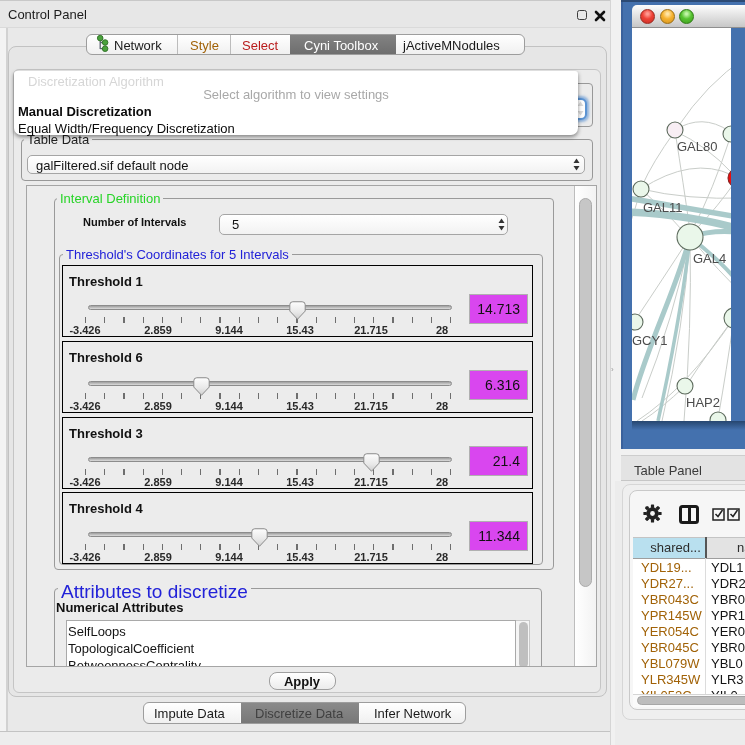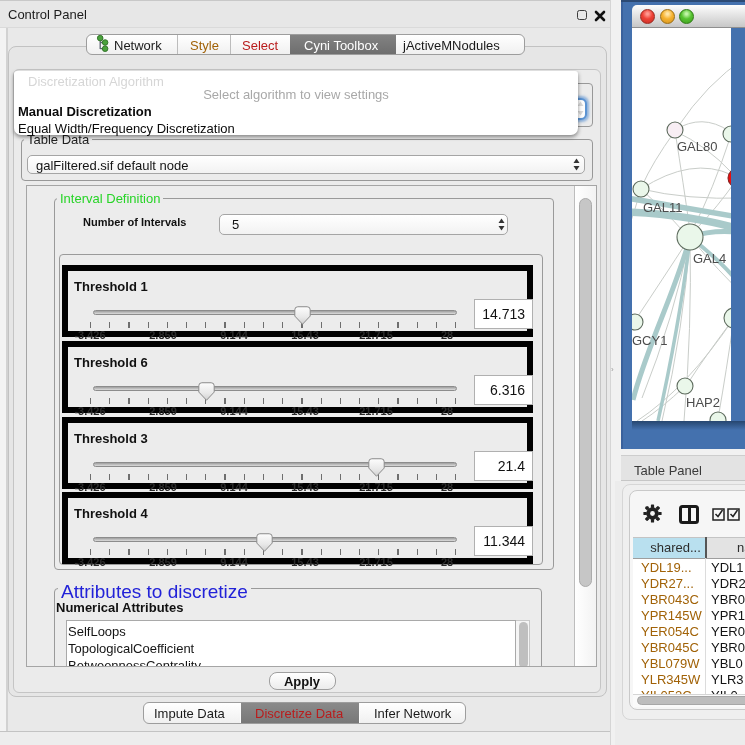--- a/index.html
+++ b/index.html
@@ -1,24 +1,24 @@
 <!DOCTYPE html>
 <html><head>
 <meta charset="utf-8">
 <style>
 * { margin:0; padding:0; box-sizing:border-box; }
 html,body { width:745px; height:745px; overflow:hidden; }
 body { font-family:"Liberation Sans", sans-serif; background:#ececec; position:relative; }
 .abs { position:absolute; }
-.tbox { position:absolute; left:35px; width:471px; height:72px; border:6px solid #000000; background:#ececec; }
+.tbox { position:absolute; left:35px; width:471px; height:72px; border:1px solid #000000; background:#ececec; }
 .ttitle { position:absolute; left:6px; top:8px; font-size:13px; font-weight:bold; color:#111; }
 .track { position:absolute; left:25px; top:39px; width:364px; height:5px; background:linear-gradient(#9e9e9e,#dcdcdc); border:1px solid #8c8c8c; border-radius:3px; }
 .ticks { position:absolute; left:22px; top:51px; width:368px; height:6px; background:repeating-linear-gradient(90deg,#6e6e6e 0 1.2px,transparent 1.2px 19.21px); }
 .tlab { position:absolute; top:58px; font-size:11px; font-weight:bold; color:#2a2a2a; transform:translateX(-50%); }
-.vbox { position:absolute; left:406px; top:28px; width:59px; height:30px; background:#ffffff; border:1px solid #b0b0b0; font-size:14px; color:#111; text-align:right; padding-right:7px; line-height:28px; }
+.vbox { position:absolute; left:406px; top:28px; width:59px; height:30px; background:#d946ef; border:1px solid #b0b0b0; font-size:14px; color:#111; text-align:right; padding-right:7px; line-height:28px; }
 .thumb { position:absolute; top:35px; width:17px; height:19px; }
 </style>
 </head>
 <body>
 
 <div class="abs" id="leftarea" style="left:0;top:0;width:620px;height:745px;background:#e9e9e9;"></div>
 
 <div class="abs" style="left:0;top:0;width:620px;height:28px;background:#e7e7e7;border-top:1px solid #c8c8c8;border-bottom:1px solid #dadada;"></div>
 <div class="abs" style="left:8px;top:7px;font-size:13px;color:#1c1c1c;">Control Panel</div>
 
@@ -74,20 +74,21 @@
 
   <div class="abs" style="left:56px;top:30px;font-size:11px;font-weight:bold;color:#111;">Number of Intervals</div>
   <div class="abs" style="left:192px;top:28px;width:289px;height:21px;background:linear-gradient(#ffffff,#f2f2f2);border:1px solid #a5a5a5;border-radius:5px;"></div>
   <div class="abs" style="left:205px;top:31px;font-size:13px;color:#141414;">5</div>
   <svg class="abs" style="left:471px;top:32px;" width="7" height="13" viewBox="0 0 7 13">
       <path d="M3.5 0.5 L6.5 5 L0.5 5 Z" fill="#333"></path>
       <path d="M3.5 12.5 L6.5 8 L0.5 8 Z" fill="#333"></path>
     </svg>
 
   <div class="abs" style="left:32px;top:67.5px;width:484px;height:311.5px;border:1px solid #9a9a9a;border-radius:4px;"></div>
+  <div class="abs" style="left:36px;top:60.5px;padding:0 3px;background:#ececec;font-size:13px;color:#2222d8;">Threshold's Coordinates for 5 Intervals</div>
 
   <svg width="0" height="0" style="position:absolute">
       <defs>
     <linearGradient id="thg" x1="0" y1="0" x2="0" y2="1">
       <stop offset="0" stop-color="#fdfdfd"></stop>
           <stop offset="0.6" stop-color="#e8e8e8"></stop>
           <stop offset="1" stop-color="#cfcfcf"></stop>
     </linearGradient>
   </defs>
     </svg>
@@ -165,21 +166,21 @@
 
   <div class="abs" style="left:547px;top:0;width:24px;height:482px;background:linear-gradient(90deg,#ffffff,#f1f1f1);border-left:1px solid #bdbdbd;"></div>
   <div class="abs" style="left:552px;top:12px;width:13px;height:389px;background:#c6c6c6;border:1px solid #ababab;border-radius:7px;"></div>
 </div>
 
 <div class="abs" style="left:268.5px;top:671.5px;width:67px;height:18px;background:linear-gradient(#ffffff,#ececec);border:1px solid #9f9f9f;border-radius:8px;text-align:center;font-size:13px;font-weight:bold;color:#111;line-height:17px;">Apply</div>
 
 <div class="abs" style="left:142.5px;top:702px;width:323.5px;height:22px;background:linear-gradient(#ffffff,#f0f0f0);border:1px solid #9d9d9d;border-radius:6px;"></div>
 <div class="abs" style="left:240px;top:702px;width:120px;height:22px;background:linear-gradient(#8a8a8a,#787878);border-top:1px solid #9d9d9d;border-bottom:1px solid #9d9d9d;box-shadow:inset 1px 0 0 #fdfdfd, inset -1px 0 0 #fdfdfd;"></div>
 <div class="abs" style="left:154px;top:706px;font-size:13px;color:#1a1a1a;">Impute Data</div>
-<div class="abs" style="left:255px;top:706px;font-size:13px;color:#b91c1c;">Discretize Data</div>
+<div class="abs" style="left:255px;top:706px;font-size:13px;color:#404040;">Discretize Data</div>
 <div class="abs" style="left:374px;top:706px;font-size:13px;color:#1a1a1a;">Infer Network</div>
 
 <div class="abs" style="left:0;top:730.5px;width:620px;height:1.5px;background:#c3c3c3;"></div>
 <div class="abs" style="left:0;top:732px;width:620px;height:13px;background:#ededed;"></div>
 
 <div class="abs" style="left:14px;top:71px;width:564px;height:64px;background:#ffffff;border-radius:3px 3px 7px 7px;box-shadow:0 2px 4px rgba(0,0,0,0.45);"></div>
 <div class="abs" style="left:28px;top:74px;font-size:13px;color:#d6d6d6;">Discretization Algorithm</div>
 <div class="abs" style="left:14px;top:87px;width:564px;text-align:center;font-size:13px;color:#a8a8a8;">Select algorithm to view settings</div>
 <div class="abs" style="left:18px;top:104px;font-size:13px;font-weight:bold;color:#0a0a0a;">Manual Discretization</div>
 <div class="abs" style="left:18px;top:121px;font-size:13px;color:#0a0a0a;">Equal Width/Frequency Discretization</div>

